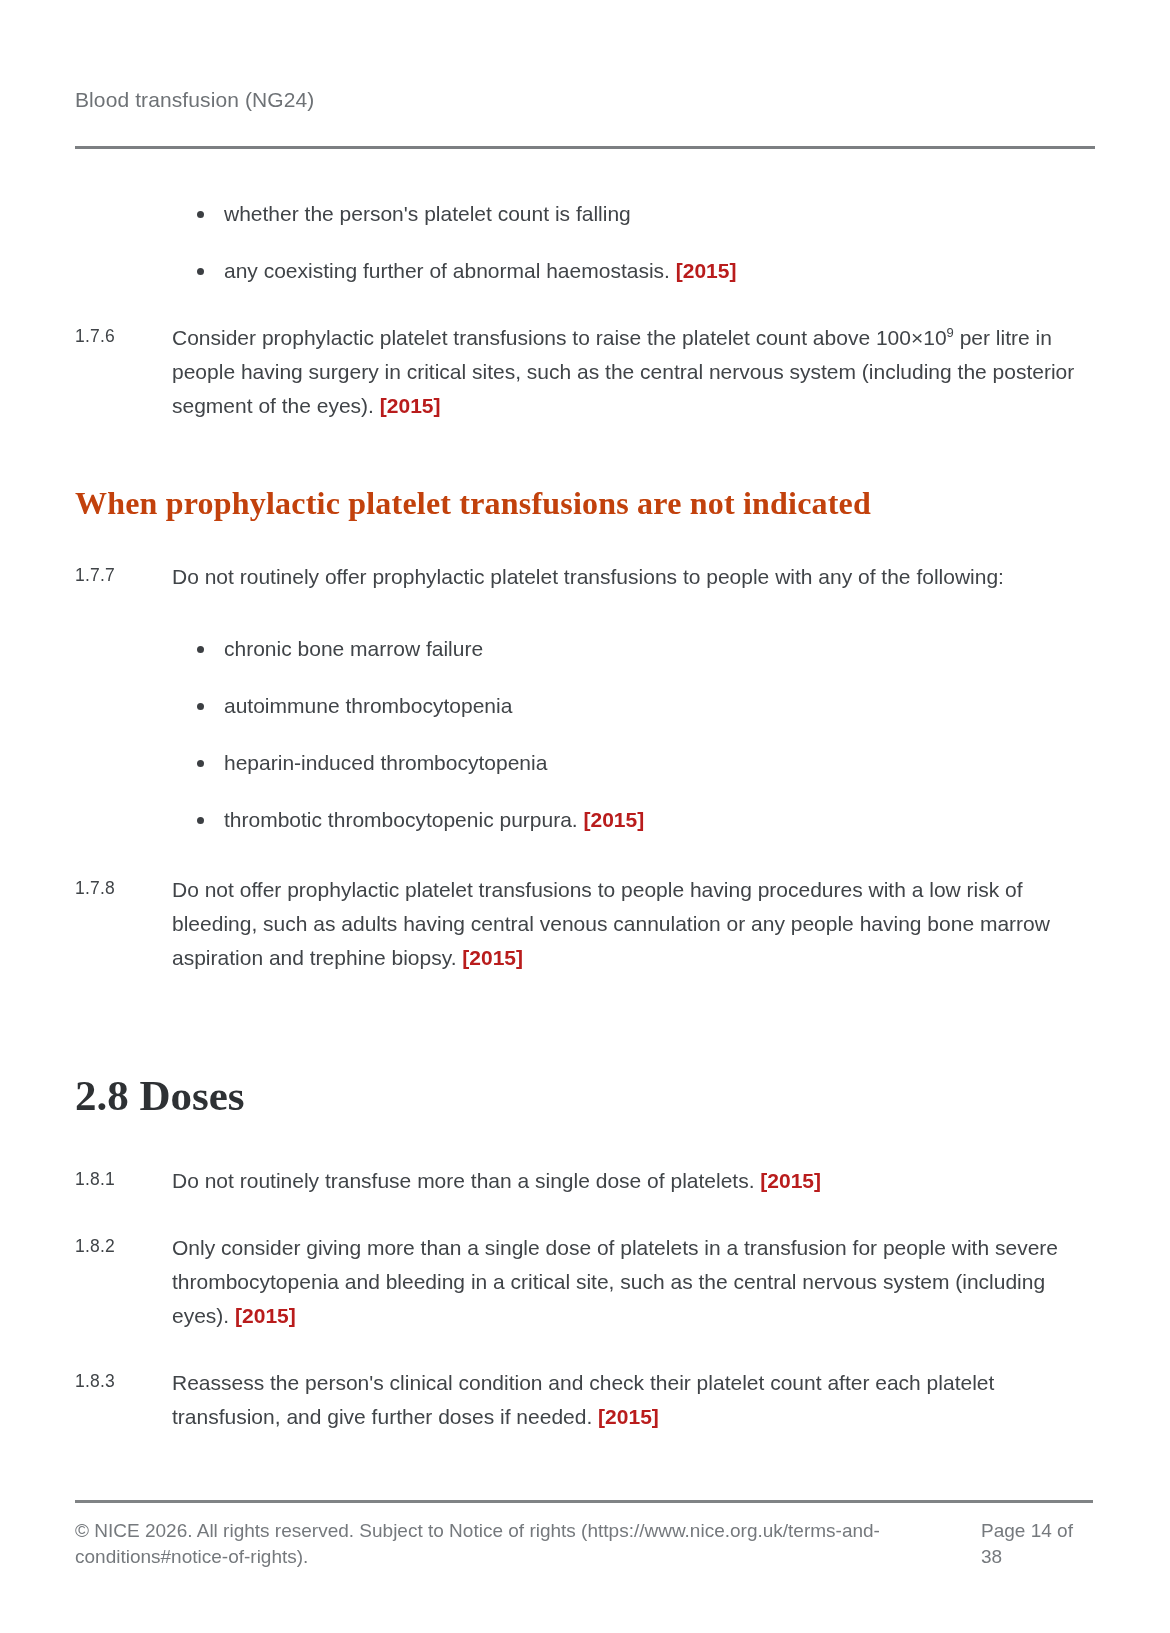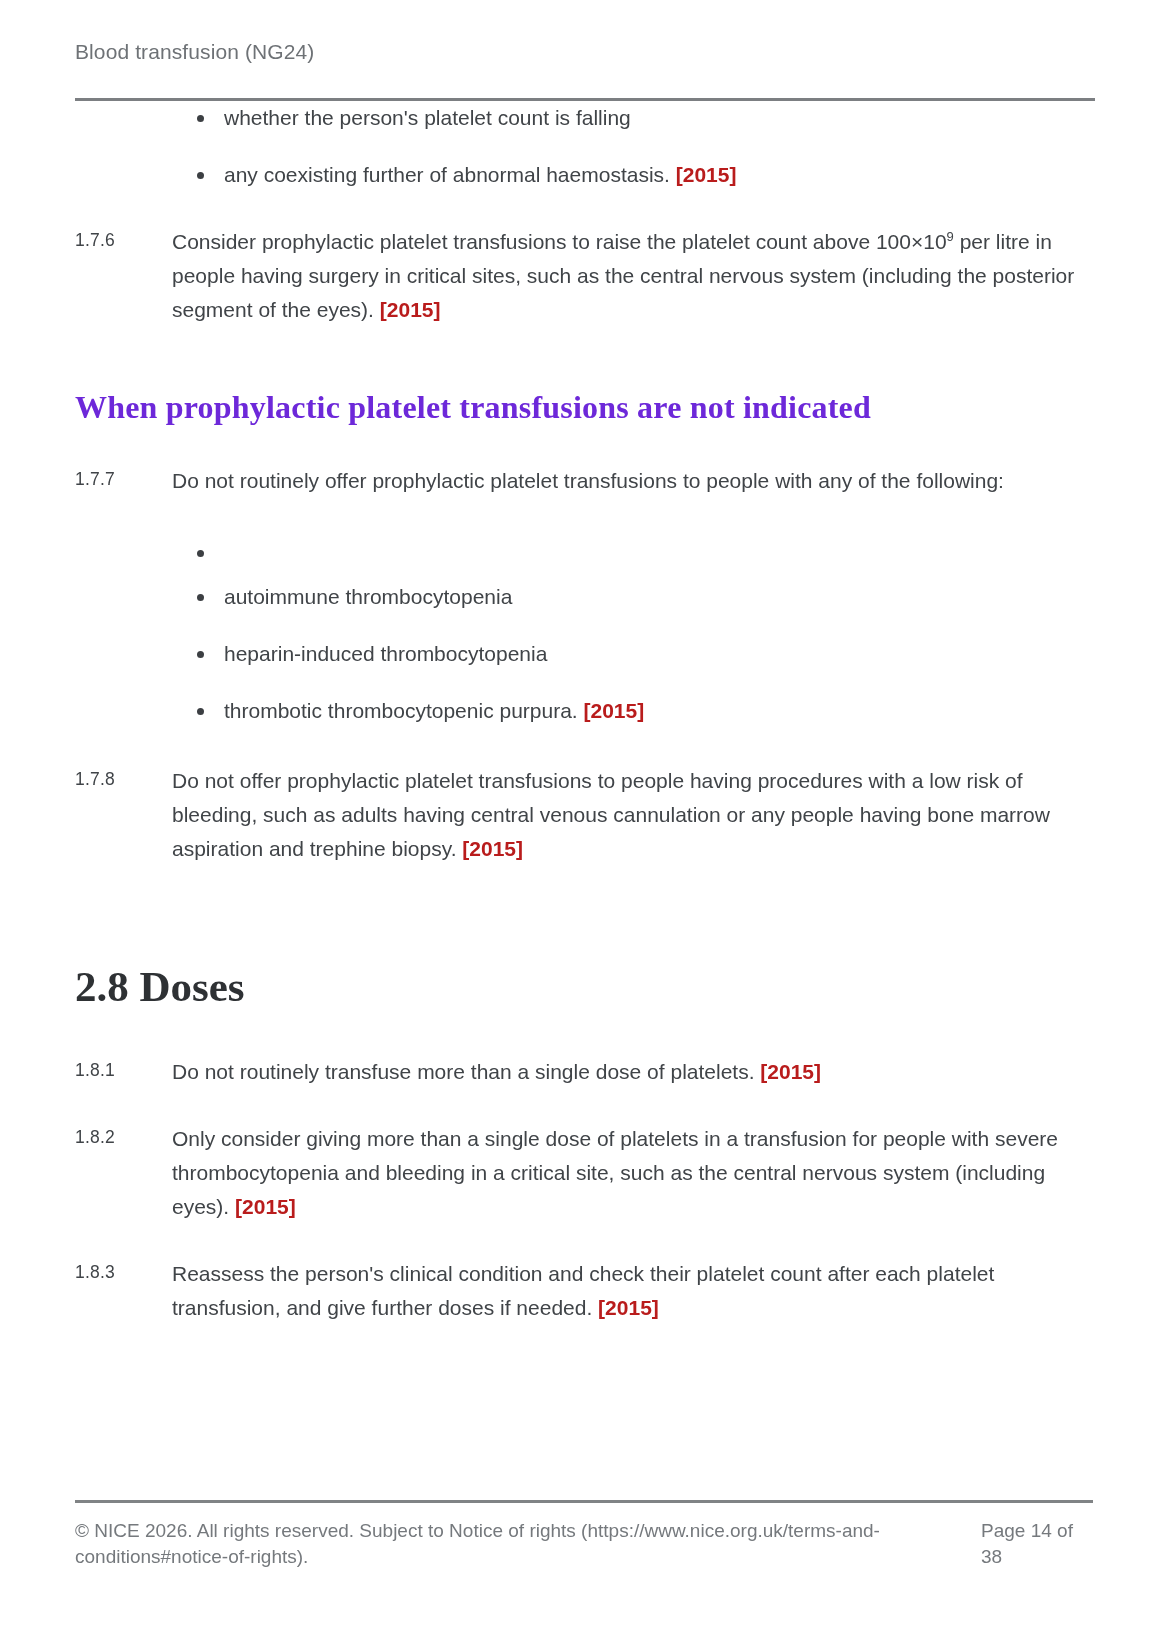--- a/index.html
+++ b/index.html
@@ -12,29 +12,30 @@
     overflow: hidden;
   }
   .page { padding: 0 75px; position: relative; height: 100%; }
 
   
   .doc-header { padding-top: 40px; }
   .doc-title {
     font-size: 21px;
     color: #6e7276;
     letter-spacing: 0.1px;
+    margin-top: 48px;
   }
   .header-rule {
     border: none;
     border-top: 3px solid #7c7f82;
     margin-top: 34px;
   }
 
   
-  main { }
+  main { padding-top: 48px; }
   .body-text { font-size: 21px; line-height: 34px; color: #404448; }
   .tag { font-weight: 700; color: #b91c1c; }
   sup { font-size: 13px; vertical-align: super; line-height: 0; }
 
   
   .bullets { list-style: none; margin-left: 122px; }
   .bullets li { display: flex; margin-bottom: 23px; }
   .bullets li:last-child { margin-bottom: 0; }
   .bullet-dot {
     flex: 0 0 auto;
@@ -55,21 +56,21 @@
   .rec-text { flex: 1; max-width: 923px; }
 
   .mt-para { margin-top: 33px; }
   .mt-list { margin-top: 38px; margin-bottom: 36px; }
 
   
   h2.section-heading {
     font-family: "Liberation Serif", "DejaVu Serif", serif;
     font-size: 32px;
     font-weight: 700;
-    color: #6d28d9;
+    color: #c2410c;
     margin-top: 62px;
     margin-bottom: 38px;
     letter-spacing: 0.2px;
   }
   h1.chapter-heading {
     font-family: "Liberation Serif", "DejaVu Serif", serif;
     font-size: 43px;
     font-weight: 700;
     color: #2e3134;
     margin-top: 96px;
@@ -137,20 +138,21 @@
     <h2 class="section-heading">When prophylactic platelet transfusions are not indicated</h2>
 
     <div class="rec">
       <span class="rec-num">1.7.7</span>
       <p class="rec-text body-text"><span>Do not routinely offer prophylactic platelet transfusions to people with any of the following:</span><strong class="tag"></strong></p>
     </div>
 
     <ul class="bullets mt-list">
       <li>
         <span class="bullet-dot"></span>
+        <span class="body-text"><span>chronic bone marrow failure</span><strong class="tag"></strong></span>
       </li>
       <li>
         <span class="bullet-dot"></span>
         <span class="body-text"><span>autoimmune thrombocytopenia</span><strong class="tag"></strong></span>
       </li>
       <li>
         <span class="bullet-dot"></span>
         <span class="body-text"><span>heparin-induced thrombocytopenia</span><strong class="tag"></strong></span>
       </li>
       <li>

